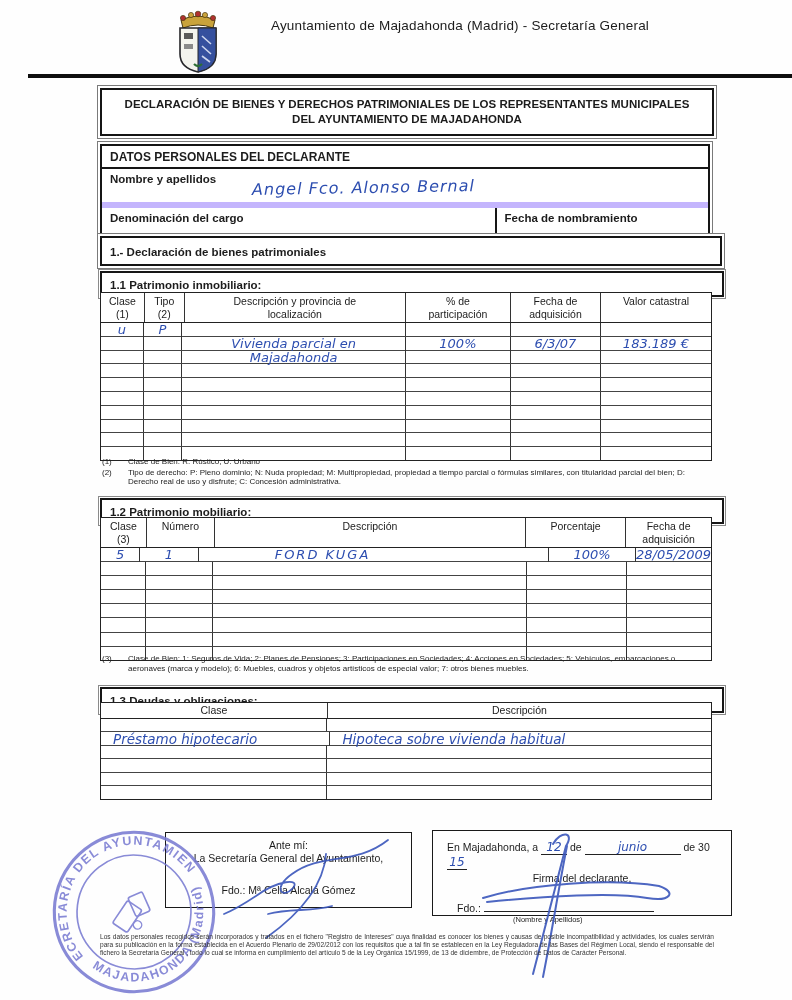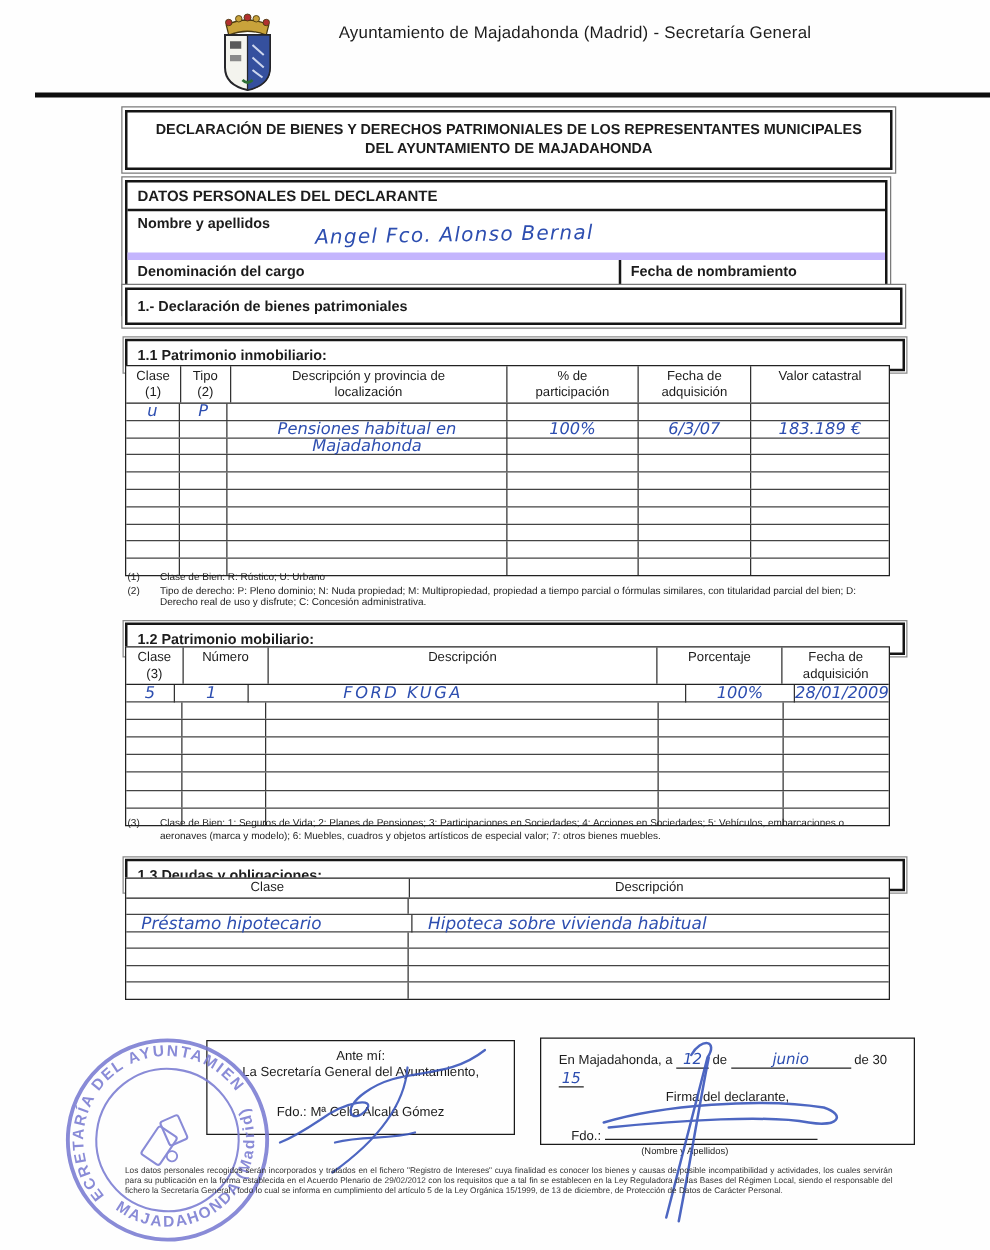--- a/index.html
+++ b/index.html
@@ -20,21 +20,21 @@
 
   .personal-box{left:100px;top:144px;width:606px;}
   .pb-title{font-weight:bold;font-size:12px;padding:4px 8px 3px;border-bottom:2px solid #161616;}
   .pb-name{position:relative;height:33px;border-bottom:6px solid #c4b5fd;}
   .pb-name-label{font-weight:bold;font-size:11.5px;padding:4px 8px;}
   .pb-bottom{display:flex;height:40px;}
   .pb-cargo{width:65%;border-right:2px solid #161616;}
   .pb-fecha{width:35%;}
   .pb-cell-label{font-weight:bold;font-size:11.5px;padding:4px 8px;}
 
-  .sec1-box{left:100px;top:230px;width:602px;padding:4px 8px;}
+  .sec1-box{left:100px;top:236px;width:602px;padding:4px 8px;}
   .sec-title{font-weight:bold;font-size:11.5px;}
   .strip{left:100px;width:604px;padding:2px 8px;border:2px solid #161616;background:#fff;
          box-shadow:0 0 0 1px #fff,0 0 0 2px #8a8a8a;}
   .s11{top:271px;} .s12{top:498px;} .s13{top:687px;}
 
   
   .tbl{left:100px;width:610px;border:1.5px solid #222;background:#fff;}
   .t11{top:292px;} .t12{top:517px;} .t13{top:702px;}
   .thead{display:flex;border-bottom:1.5px solid #222;justify-content:space-between;}
   .thcell{font-size:10.5px;text-align:center;line-height:12.5px;padding:2px 1px;
@@ -168,21 +168,21 @@
         <div class="tcell hw" style="width: 6.9%;">u</div>
         <div class="tcell hw" style="width: 6.2%;">P</div>
         <div class="tcell" style="width: 36.8%;"></div>
         <div class="tcell" style="width: 17.2%;"></div>
         <div class="tcell" style="width: 14.7%;"></div>
         <div class="tcell" style="width: 18.2%;"></div>
       </div>
       <div class="trow">
         <div class="tcell" style="width: 6.9%;"></div>
         <div class="tcell" style="width: 6.2%;"></div>
-        <div class="tcell hw" style="width: 36.8%;">Pensiones habitual en</div>
+        <div class="tcell hw" style="width: 36.8%;">Vivienda parcial en</div>
         <div class="tcell hw" style="width: 17.2%;">100%</div>
         <div class="tcell hw" style="width: 14.7%;">6/3/07</div>
         <div class="tcell hw" style="width: 18.2%;">183.189 €</div>
       </div>
       <div class="trow">
         <div class="tcell" style="width: 6.9%;"></div>
         <div class="tcell" style="width: 6.2%;"></div>
         <div class="tcell hw" style="width: 36.8%;">Majadahonda</div>
         <div class="tcell" style="width: 17.2%;"></div>
         <div class="tcell" style="width: 14.7%;"></div>
@@ -277,21 +277,21 @@
       <div class="thcell" style="width:13.9%">
           <span>Fecha de</span>
           <span>adquisición</span>
         </div>
     </div>
   <div class="trow">
         <div class="tcell hw" style="width: 7.2%;">5</div>
         <div class="tcell hw" style="width: 10.9%;">1</div>
         <div class="tcell hw" style="width: 51.7%;">FORD KUGA</div>
         <div class="tcell hw" style="width: 16.3%;">100%</div>
-        <div class="tcell hw" style="width: 13.9%;">28/01/2009</div>
+        <div class="tcell hw" style="width: 13.9%;">28/05/2009</div>
       </div>
       <div class="trow">
         <div class="tcell" style="width: 7.2%;"></div>
         <div class="tcell" style="width: 10.9%;"></div>
         <div class="tcell" style="width: 51.7%;"></div>
         <div class="tcell" style="width: 16.3%;"></div>
         <div class="tcell" style="width: 13.9%;"></div>
       </div>
       <div class="trow">
         <div class="tcell" style="width: 7.2%;"></div>

